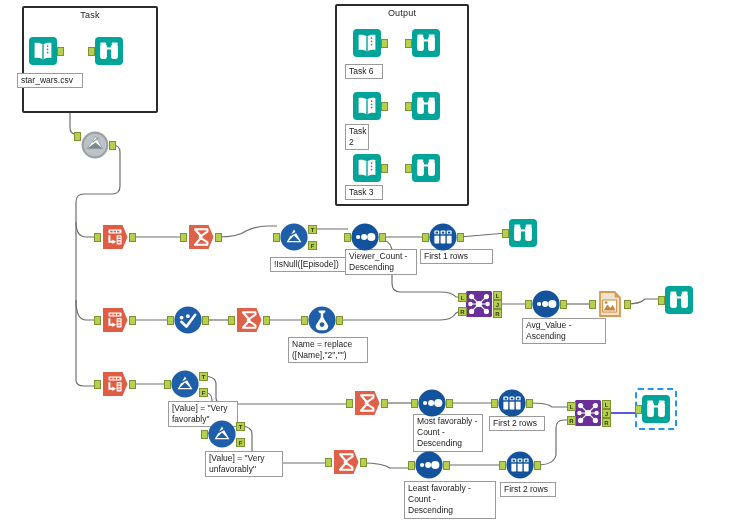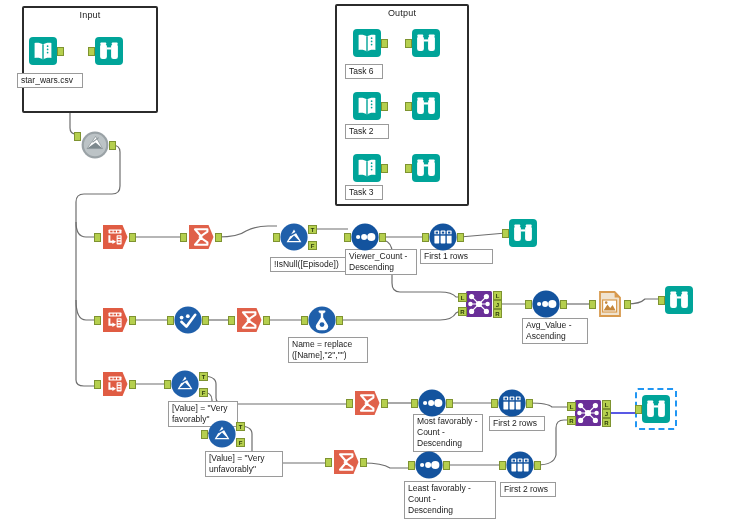--- a/index.html
+++ b/index.html
@@ -69,39 +69,39 @@
       <path d="M 449,403 L 495,403"></path>
       <path d="M 529,403 Q 548,403 552,407 L 560,407 Q 568,407 571,407"></path>
       <path d="M 363,463 Q 382,463 390,468 L 412,468"></path>
       <path d="M 446,465 L 503,465"></path>
       <path d="M 537,465 Q 554,465 556,455 L 556,428 Q 556,420 564,420 L 571,420"></path>
       <path d="M 605,413 L 639,413" class="sel"></path>
     </svg>
 
   <div id="containers">
       <div class="container" style="left: 22px; top: 6px; width: 132px; height: 103px;">
-        <div class="container-title">Input</div>
+        <div class="container-title">Task</div>
       </div>
       <div class="container" style="left: 335px; top: 4px; width: 130px; height: 198px;">
         <div class="container-title">Output</div>
       </div>
     </div>
 
   <div id="annotations">
       <div class="note" style="left: 17px; top: 73px; width: 66px; min-height: 14px;">star_wars.csv</div>
       <div class="note" style="left: 345px; top: 64px; width: 38px; min-height: 14px;">Task 6</div>
-      <div class="note" style="left: 345px; top: 124px; width: 44px; min-height: 14px;">Task 2</div>
+      <div class="note" style="left: 345px; top: 124px; width: 24px; min-height: 14px;">Task 2</div>
       <div class="note" style="left: 345px; top: 185px; width: 38px; min-height: 14px;">Task 3</div>
       <div class="note" style="left: 270px; top: 257px; width: 80px; min-height: 14px;">!IsNull([Episode])</div>
       <div class="note" style="left: 345px; top: 249px; width: 72px; min-height: 26px;">Viewer_Count -
 Descending</div>
       <div class="note" style="left: 420px; top: 249px; width: 73px; min-height: 14px;">First 1 rows</div>
       <div class="note" style="left: 288px; top: 337px; width: 80px; min-height: 26px;">Name = replace
 ([Name],"2","")</div>
-      <div class="note" style="left: 522px; top: 318px; width: 66px; min-height: 26px;">Avg_Value -
+      <div class="note" style="left: 522px; top: 318px; width: 84px; min-height: 26px;">Avg_Value -
 Ascending</div>
       <div class="note" style="left: 168px; top: 401px; width: 70px; min-height: 26px;">[Value] = "Very
 favorably"</div>
       <div class="note" style="left: 205px; top: 451px; width: 78px; min-height: 26px;">[Value] = "Very
 unfavorably"</div>
       <div class="note" style="left: 413px; top: 414px; width: 70px; min-height: 38px;">Most favorably -
 Count -
 Descending</div>
       <div class="note" style="left: 489px; top: 416px; width: 56px; min-height: 14px;">First 2 rows</div>
       <div class="note" style="left: 404px; top: 481px; width: 92px; min-height: 38px;">Least favorably -

